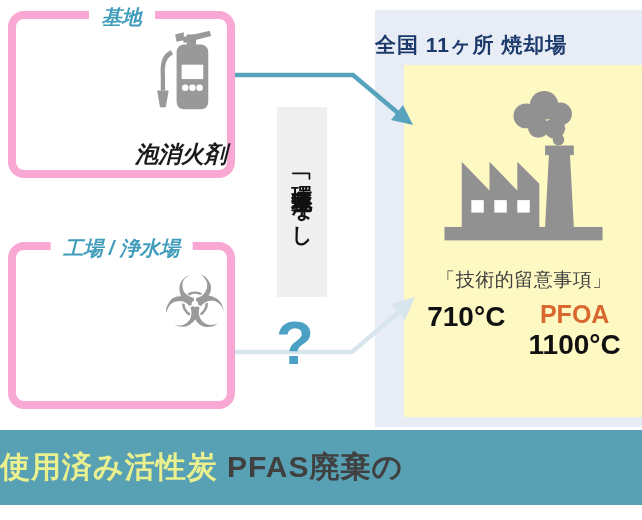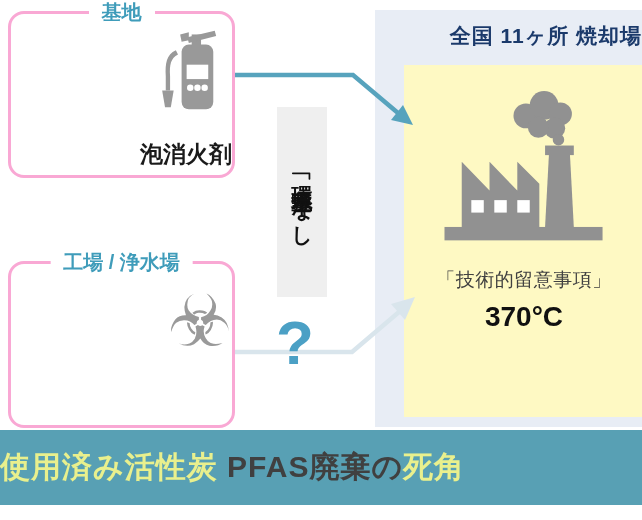--- a/index.html
+++ b/index.html
@@ -14,26 +14,27 @@
     background: #ffffff;
     overflow: hidden;
   }
 
   
   .source-box {
     position: absolute;
     left: 8px;
     width: 227px;
     height: 167px;
-    border: 3px solid #f9a8d4;
+    border: 8px solid #f9a8d4;
     border-radius: 16px;
     background: #ffffff;
+    font-style: italic;
   }
   .source-box.base  { top: 11px; }
-  .source-box.plant { top: 261px; }
+  .source-box.plant { top: 242px; }
   .source-tag {
     position: absolute;
     top: -15px;
     left: 50%;
     transform: translateX(-50%);
     background: #ffffff;
     padding: 0 13px;
     color: #3f9cba;
     font-size: 20px;
     font-weight: bold;
@@ -98,22 +99,22 @@
   
   .incinerator-panel {
     position: absolute;
     left: 375px;
     top: 10px;
     width: 267px;
     height: 417px;
     background: #e8edf5;
   }
   .panel-title {
-    margin-top: 12px;
-    text-align: right;
+    margin-top: 21px;
+    text-align: left;
     color: #1b3a6b;
     font-size: 21px;
     font-weight: bold;
     letter-spacing: 1px;
   }
   .panel-card {
     position: absolute;
     left: 13px;
     top: 55px;
     width: 240px;
@@ -238,36 +239,40 @@
             <rect x="12" y="148" width="165" height="14"></rect>
           </g>
           <rect x="40" y="120" width="13" height="13" fill="#ffffff"></rect>
           <rect x="64" y="120" width="13" height="13" fill="#ffffff"></rect>
           <rect x="88" y="120" width="13" height="13" fill="#ffffff"></rect>
         </svg>
       </div>
       <div class="guideline-note">「技術的留意事項」</div>
       <div class="spec-row">
         <div class="spec">
-          <div class="spec-temp">370°C</div>
+          <div class="spec-temp">710°C</div>
+        </div>
+        <div class="spec">
+          <div class="spec-name">PFOA</div>
+          <div class="spec-temp">1100°C</div>
         </div>
       </div>
     </div>
   </div>
 
   <svg class="arrows-overlay" viewBox="0 0 642 520">
     <g>
       <polyline points="235,75 353,75 398,113" fill="none" stroke="#57a3bd" stroke-width="4.5"></polyline>
       <polygon points="413,125 391,120 403,105" fill="#57a3bd"></polygon>
     </g>
     <g>
       <polyline points="235,352 352,352 399,312" fill="none" stroke="#d9e5ec" stroke-width="4.5"></polyline>
       <polygon points="415,297 405,320 391,304" fill="#d9e5ec"></polygon>
     </g>
   </svg>
 
   <div class="question-mark">?</div>
 
   <div class="bottom-banner">
-    <span class="banner-highlight">使用済み活性炭</span><span class="banner-normal"> PFAS廃棄の</span><span class="banner-highlight">死角</span>
+    <span class="banner-highlight">使用済み活性炭</span><span class="banner-normal"> PFAS廃棄の</span>
   </div>
 
 </div>
 
 </body></html>

